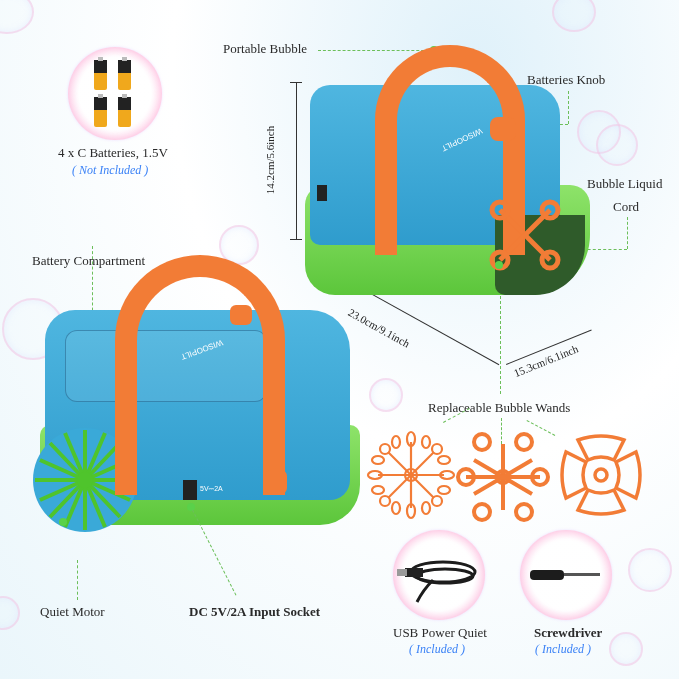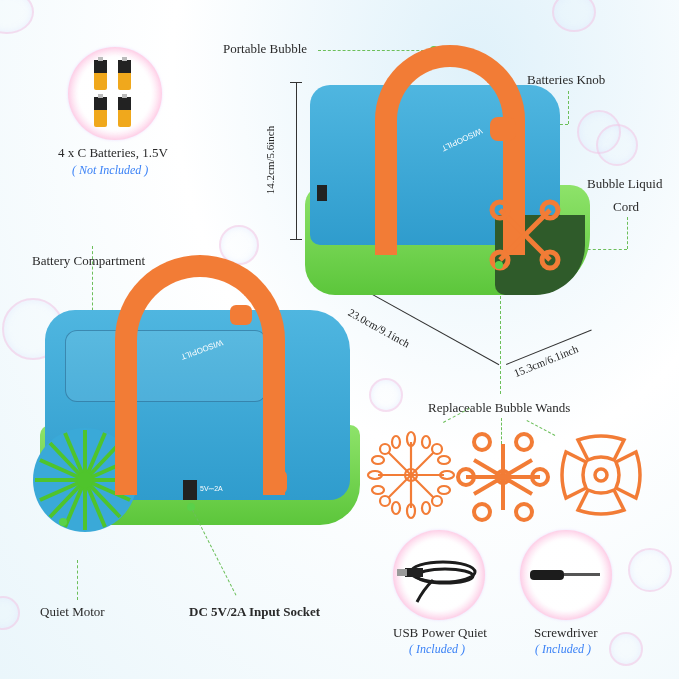--- a/index.html
+++ b/index.html
@@ -233,14 +233,14 @@
 </div>
 <div class="label" style="left:393px;top:625px;">USB Power Quiet</div>
 <div class="note" style="left:409px;top:642px;">( Included )</div>
 
 <div class="bubble" style="left:520px;top:530px;width:92px;height:90px;">
   <svg width="92" height="90" viewBox="0 0 92 90">
     <rect x="10" y="40" width="34" height="10" rx="4" fill="#1c1c1c"></rect>
     <rect x="44" y="43" width="36" height="3" fill="#555"></rect>
   </svg>
 </div>
-<div class="label" style="left:534px;top:625px;">Screwdriver</div>
+<div class="label" style="left:534px;top:625px;font-weight:bold;">Screwdriver</div>
 <div class="note" style="left:535px;top:642px;">( Included )</div>
 
 </body></html>

